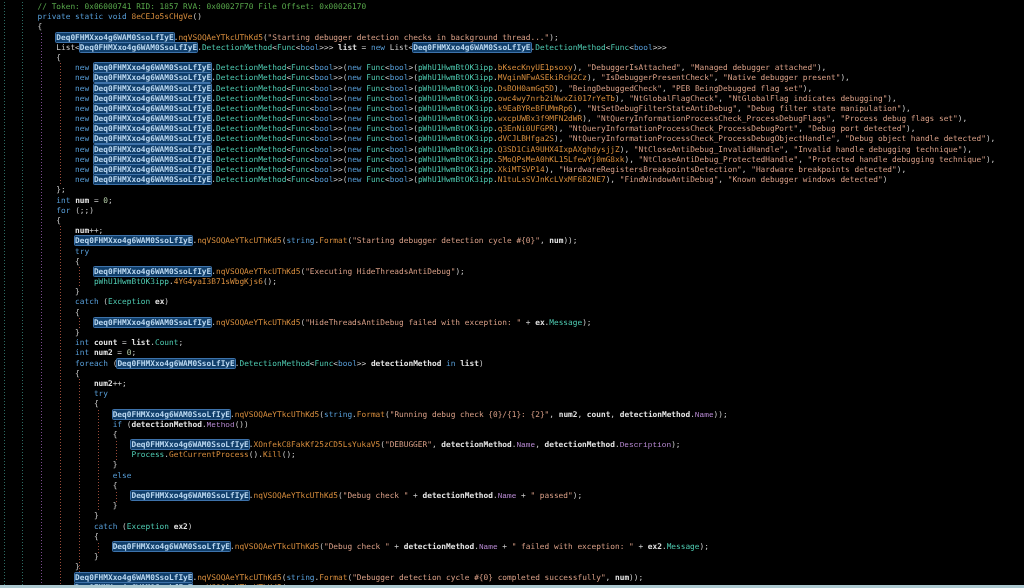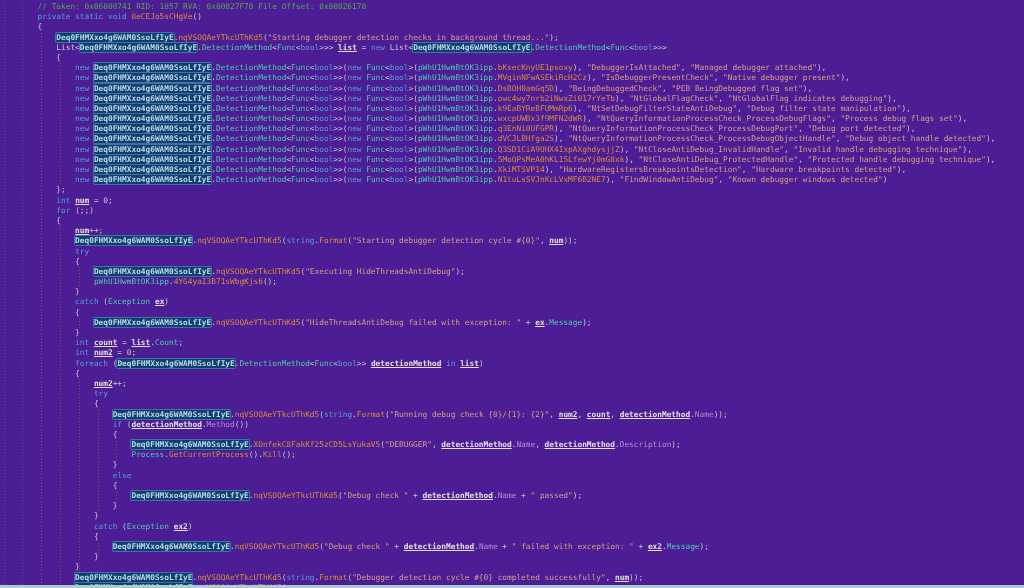--- a/index.html
+++ b/index.html
@@ -1,31 +1,31 @@
 <!DOCTYPE html>
 <html><head>
 <meta charset="utf-8">
 <style>
   html,body{margin:0;padding:0;background:#1f2021;width:1024px;height:588px;overflow:hidden;}
   #editor{
-    position:relative;width:1024px;height:588px;background:#4c1d95;overflow:hidden;
+    position:relative;width:1024px;height:588px;background:#000000;overflow:hidden;
     font-family:"DejaVu Sans Mono","Liberation Mono",monospace;
     font-size:7.8px;line-height:10.2px;
   }
   #code{position:absolute;left:0;top:2px;white-space:pre;tab-size:4;-moz-tab-size:4;}
   .line{height:10.2px;white-space:pre;}
   .c{color:#57a64a;}           
   .k{color:#569cd6;}           
   .t{color:#4ec9b0;}           
   .m{color:#d78d3d;}           
   .s{color:#d69d85;}           
-  .f{color:#b98ad4;}           
+  .f{color:#b98ad4;font-family:Liberation Mono, monospace;}           
   .n{color:#b5cea8;}           
   .p{color:#c8c8c8;}           
-  .l{color:#e2e2e2;font-weight:bold;text-decoration:underline;} 
+  .l{color:#e2e2e2;font-weight:bold;} 
   .h{background:#113f6b;box-shadow:0 0 0 1px #3d72aa;border-radius:1px;color:#b9d7f0;font-weight:bold;}
   .guide{position:absolute;width:1px;}
   #hscroll-edge{position:absolute;left:0;bottom:0;width:1024px;height:3px;background:#adc9d1;}
 </style>
 </head>
 <body>
 
 <div id="editor">
   <div id="guides">
       <div class="guide" style="left: 3.5px; top: 2px; height: 591.6px; background-image: repeating-linear-gradient(rgb(44, 107, 99) 0px, rgb(44, 107, 99) 1px, transparent 1px, transparent 3px);"></div>

